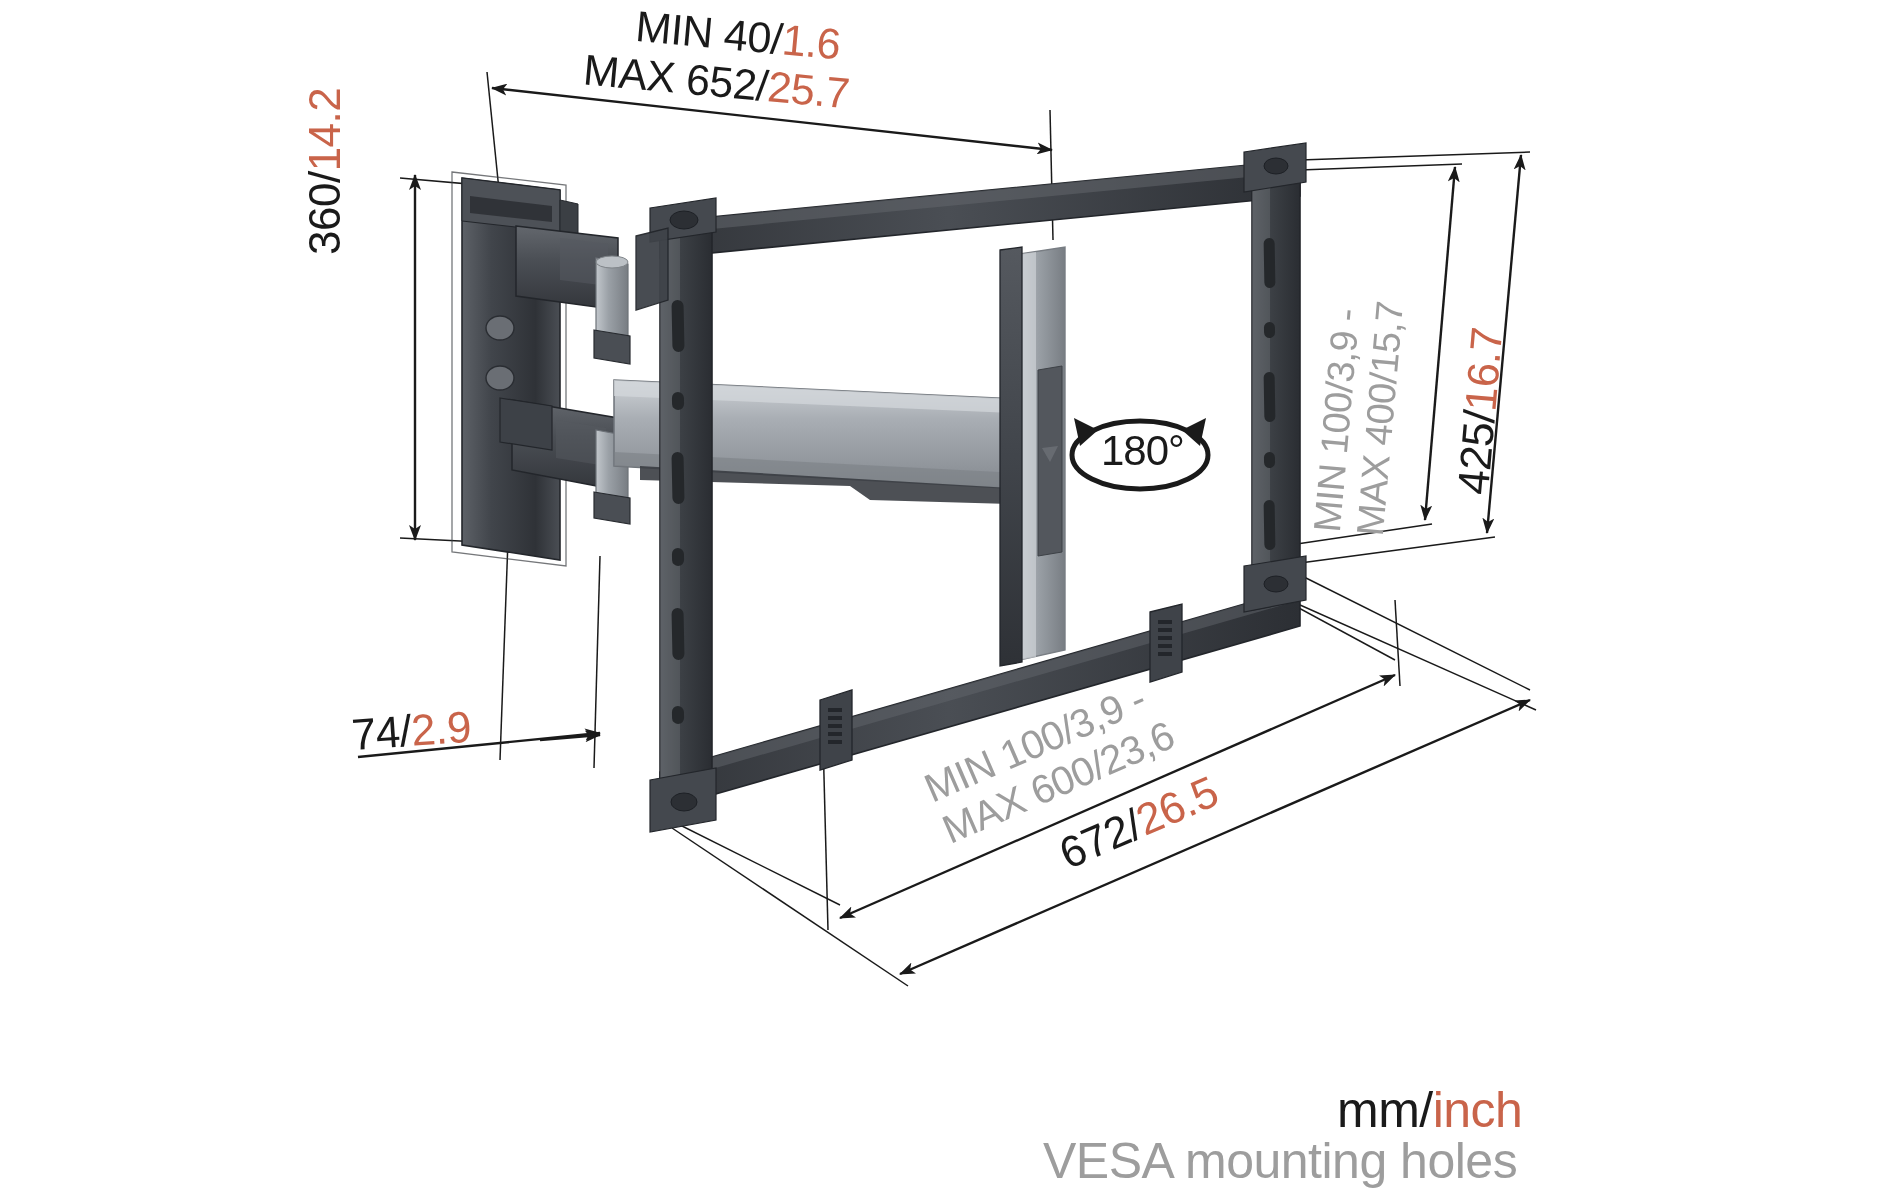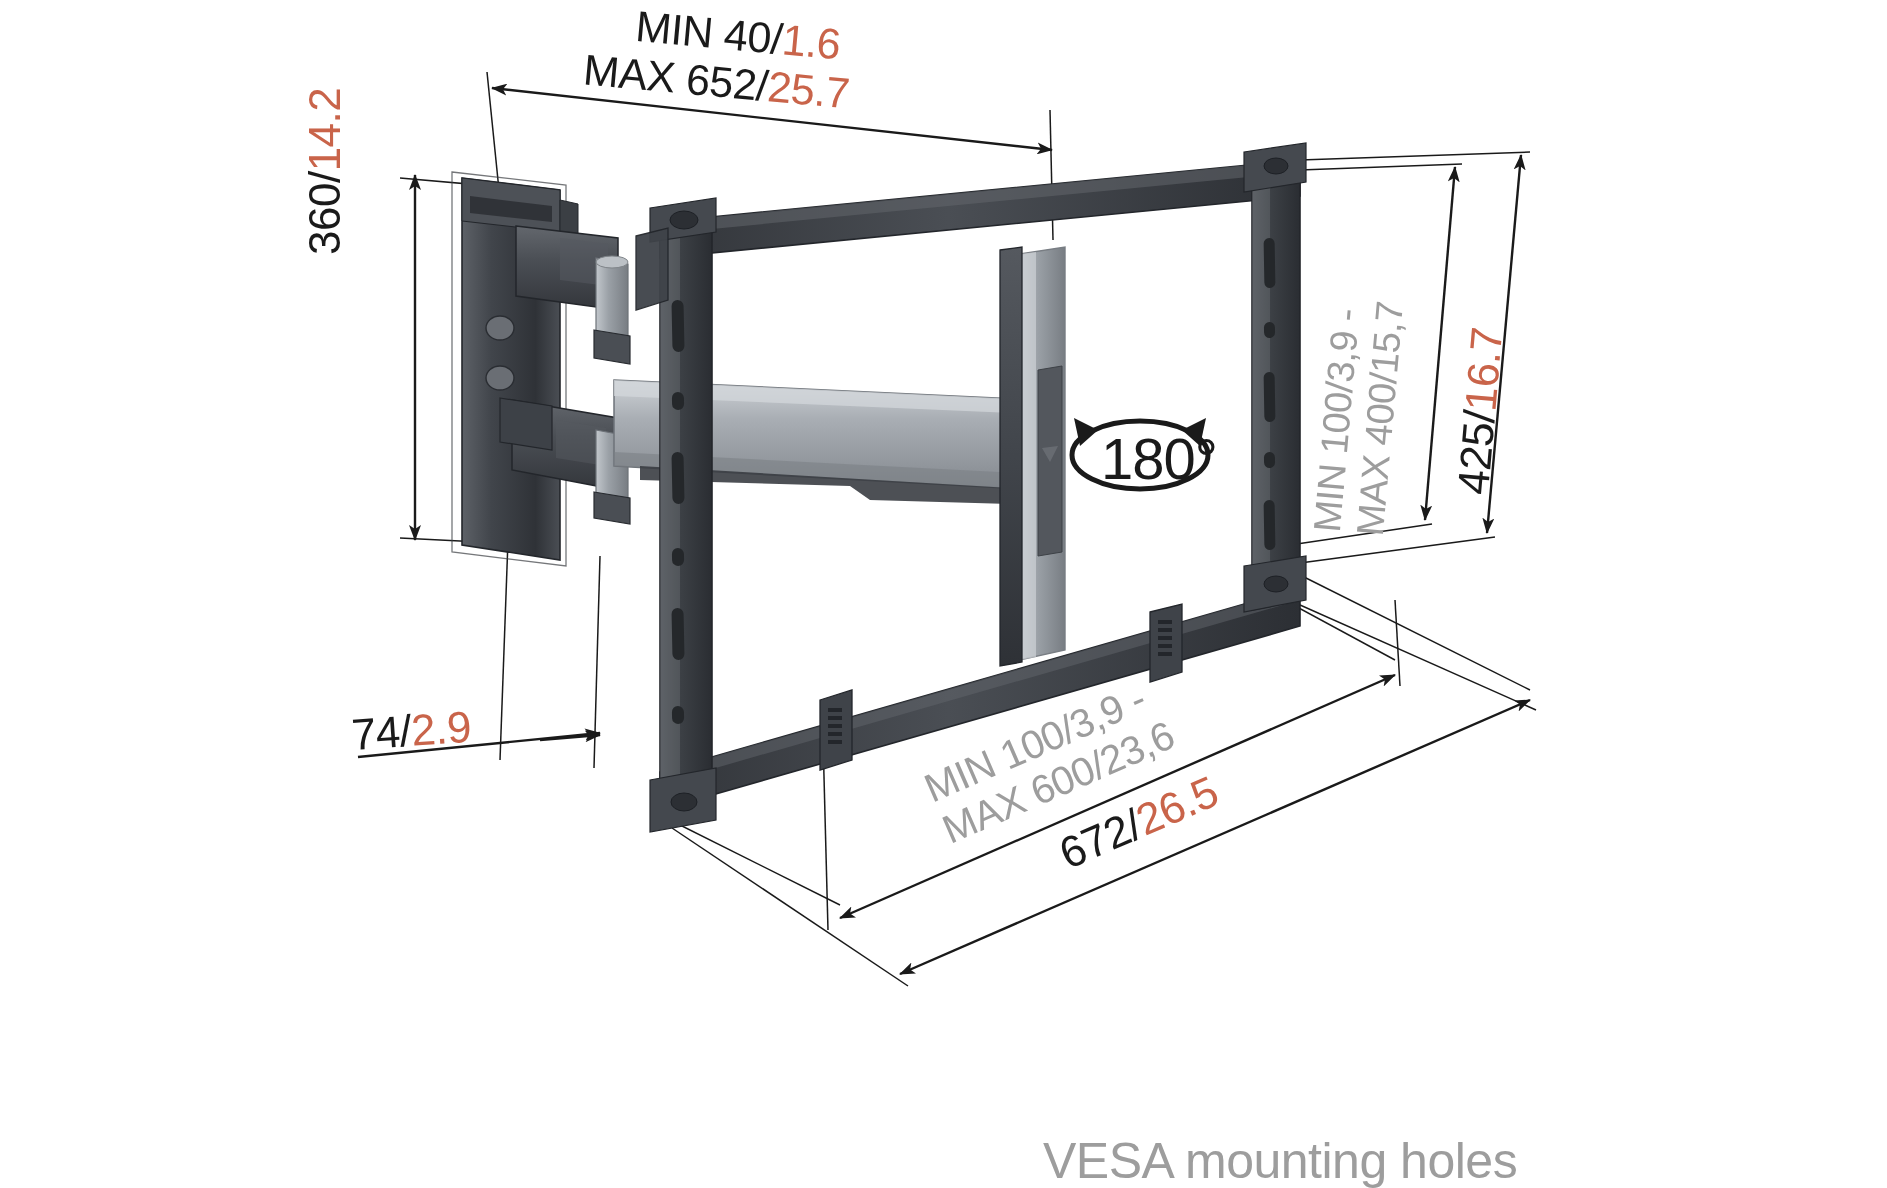--- a/index.html
+++ b/index.html
@@ -320,18 +320,21 @@
 
   <div class="dim-label vesa-txt" style="left:918px; top:770px; font-size:40px; transform:rotate(-23.5deg); transform-origin:left top; font-weight:500;">
     <div>MIN 100/3,9 -</div>
     <div>MAX 600/23,6</div>
   </div>
 
   <div class="dim-label" style="left:1052px; top:833px; font-size:44px; transform:rotate(-23.5deg); transform-origin:left top;">
     <span class="mm">672/</span><span class="inch">26.5</span>
   </div>
 
-  <div class="dim-label mm" style="left:1101px; top:427px; font-size:58px; letter-spacing:-1px;">180°</div>
-
+  <div class="dim-label mm" style="left:1101px; top:427px; font-size:42px; letter-spacing:-1px;">180°</div>
+
+  <div class="legend" style="left:1337px; top:1081px; font-size:50px;">
+    <span class="mm">mm/</span><span class="inch">inch</span>
+  </div>
 
   <div class="legend vesa-txt" style="left:1043px; top:1132px; font-size:50px;">VESA mounting holes</div>
 
 </div>
 
 </body></html>

